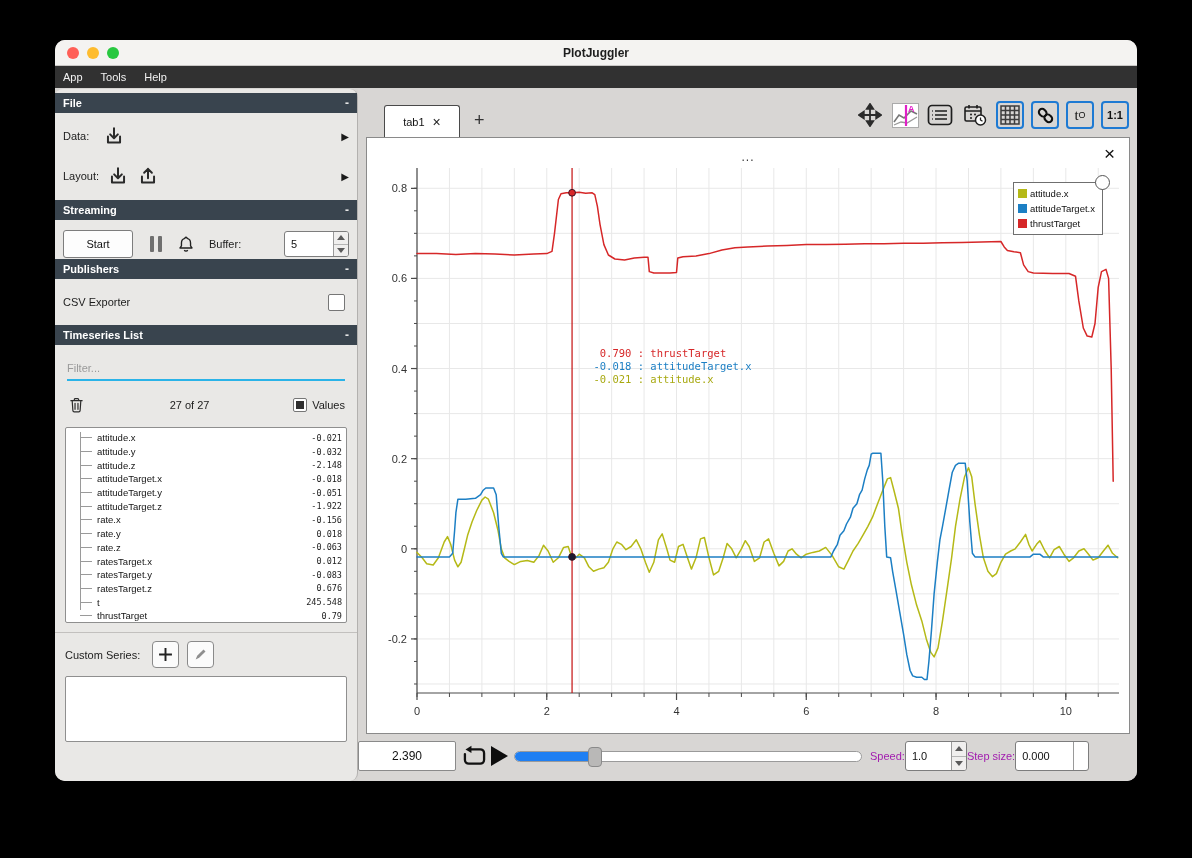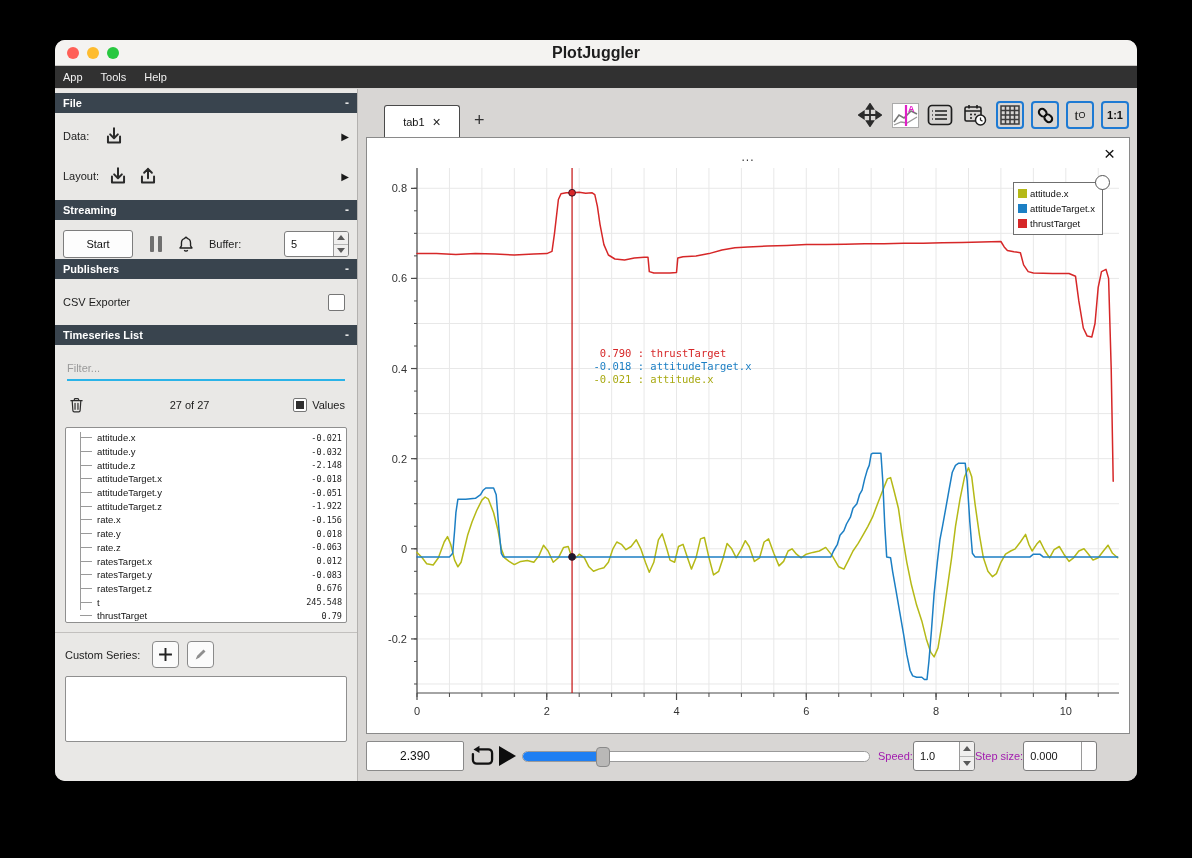--- a/index.html
+++ b/index.html
@@ -7,27 +7,27 @@
   .stage { position:relative; width:1192px; height:858px; background:#000; overflow:hidden; }
   .window { position:absolute; left:55px; top:40px; width:1082px; height:741px;
             background:#d6d4d2; border-radius:10px; overflow:hidden;
             box-shadow:0 30px 70px 15px rgba(0,0,0,0.85); }
   
   .titlebar { position:relative; height:26px; background:#f4f3f1; border-bottom:1px solid #c9c7c5;
               display:flex; align-items:center; }
   .tl-group { position:absolute; left:12px; top:0; height:100%; display:flex; align-items:center; gap:8px; }
   .tl { width:12px; height:12px; border-radius:50%; display:inline-block; }
   .tl.red { background:#ff5f57; } .tl.yellow { background:#febc2e; } .tl.green { background:#28c840; }
-  .title { width:100%; text-align:center; font-size:16px; font-weight:bold; color:#1d1d1d; }
+  .title { width:100%; text-align:center; font-size:12px; font-weight:bold; color:#1d1d1d; }
   
   .menubar { height:22px; background:#313131; display:flex; align-items:center; gap:18px; padding-left:8px; }
   .menu-item { color:#f2f2f2; font-size:11px; cursor:default; }
   
   .content { position:absolute; top:49px; left:0; right:0; bottom:0; display:flex; }
-  .sidebar { width:303px; background:#e9e8e6; border-right:1px solid #b3b1af; position:relative; flex:none; }
+  .sidebar { width:303px; background:#e9e8e6; border-right:1px solid #b3b1af; position:relative; flex:none;border-radius:8px; }
   .main { flex:1; position:relative; background:#d8d6d4; }
   
   .sec-header { height:20px; background:#39444e; color:#fff; font-size:11px; font-weight:bold;
                 display:flex; align-items:center; padding:0 8px; justify-content:space-between; }
   .sec-collapse { font-weight:bold; font-size:12px; color:#e5e5e5; }
   .row { display:flex; align-items:center; padding:0 8px; }
   .lbl { font-size:11px; color:#1c1c1c; }
   .arrow-right { margin-left:auto; font-size:10px; color:#1a1a1a; }
   .icon-btn { display:inline-flex; align-items:center; justify-content:center; cursor:pointer; }
   .combo { background:#fff; border:1px solid #5f5f5f; border-radius:2px; height:25px; flex:1;
@@ -78,21 +78,21 @@
   .plot-box { position:relative; margin-left:8px; width:764px; height:597px; background:#fff; border:1px solid #8a8a8a; }
   .plot-title { position:absolute; top:12px; left:0; right:0; text-align:center; font-size:12px; color:#333; letter-spacing:1px; }
   .plot-close { position:absolute; top:6px; right:14px; font-size:19px; color:#111; line-height:1; }
   .legend { position:absolute; top:44px; right:26px; width:90px; background:#fff; border:1px solid #6f6f6f; padding:3px 4px; }
   .legend-row { display:flex; align-items:center; gap:3px; height:15px; }
   .legend-swatch { width:9px; height:9px; flex:none; }
   .legend-label { font-size:9.5px; color:#111; white-space:nowrap; }
   .legend-knob { position:absolute; top:-8px; right:-8px; width:15px; height:15px; border-radius:50%;
                  background:#fff; border:1.5px solid #555; }
   
-  .playbar { height:44px; display:flex; align-items:center; padding:0 8px; }
+  .playbar { height:44px; display:flex; align-items:center; padding:0 0; }
   .time-edit { width:98px; height:30px; background:#fff; border:1px solid #8a8a8a; border-radius:2px;
                display:flex; align-items:center; justify-content:center; font-size:12px; color:#111; }
   .play-tri { width:0; height:0; border-top:10px solid transparent; border-bottom:10px solid transparent; border-left:17px solid #0d0d0d; }
   .slider { position:relative; width:348px; height:11px; background:#fff; border:1px solid #9a9a9a; border-radius:6px; }
   .slider-fill { position:absolute; left:0; top:0; bottom:0; width:23%; background:#1f7ff2; border-radius:6px 0 0 6px; }
   .slider-handle { position:absolute; left:calc(23% - 7px); top:-5px; width:14px; height:20px;
                    background:#b9b8b7; border:1px solid #8a8a8a; border-radius:4px; }
   .play-lbl { font-size:11px; font-weight:normal; color:#a21caf; }
   
   #plot-svg { position:absolute; inset:0; width:100%; height:100%; }

